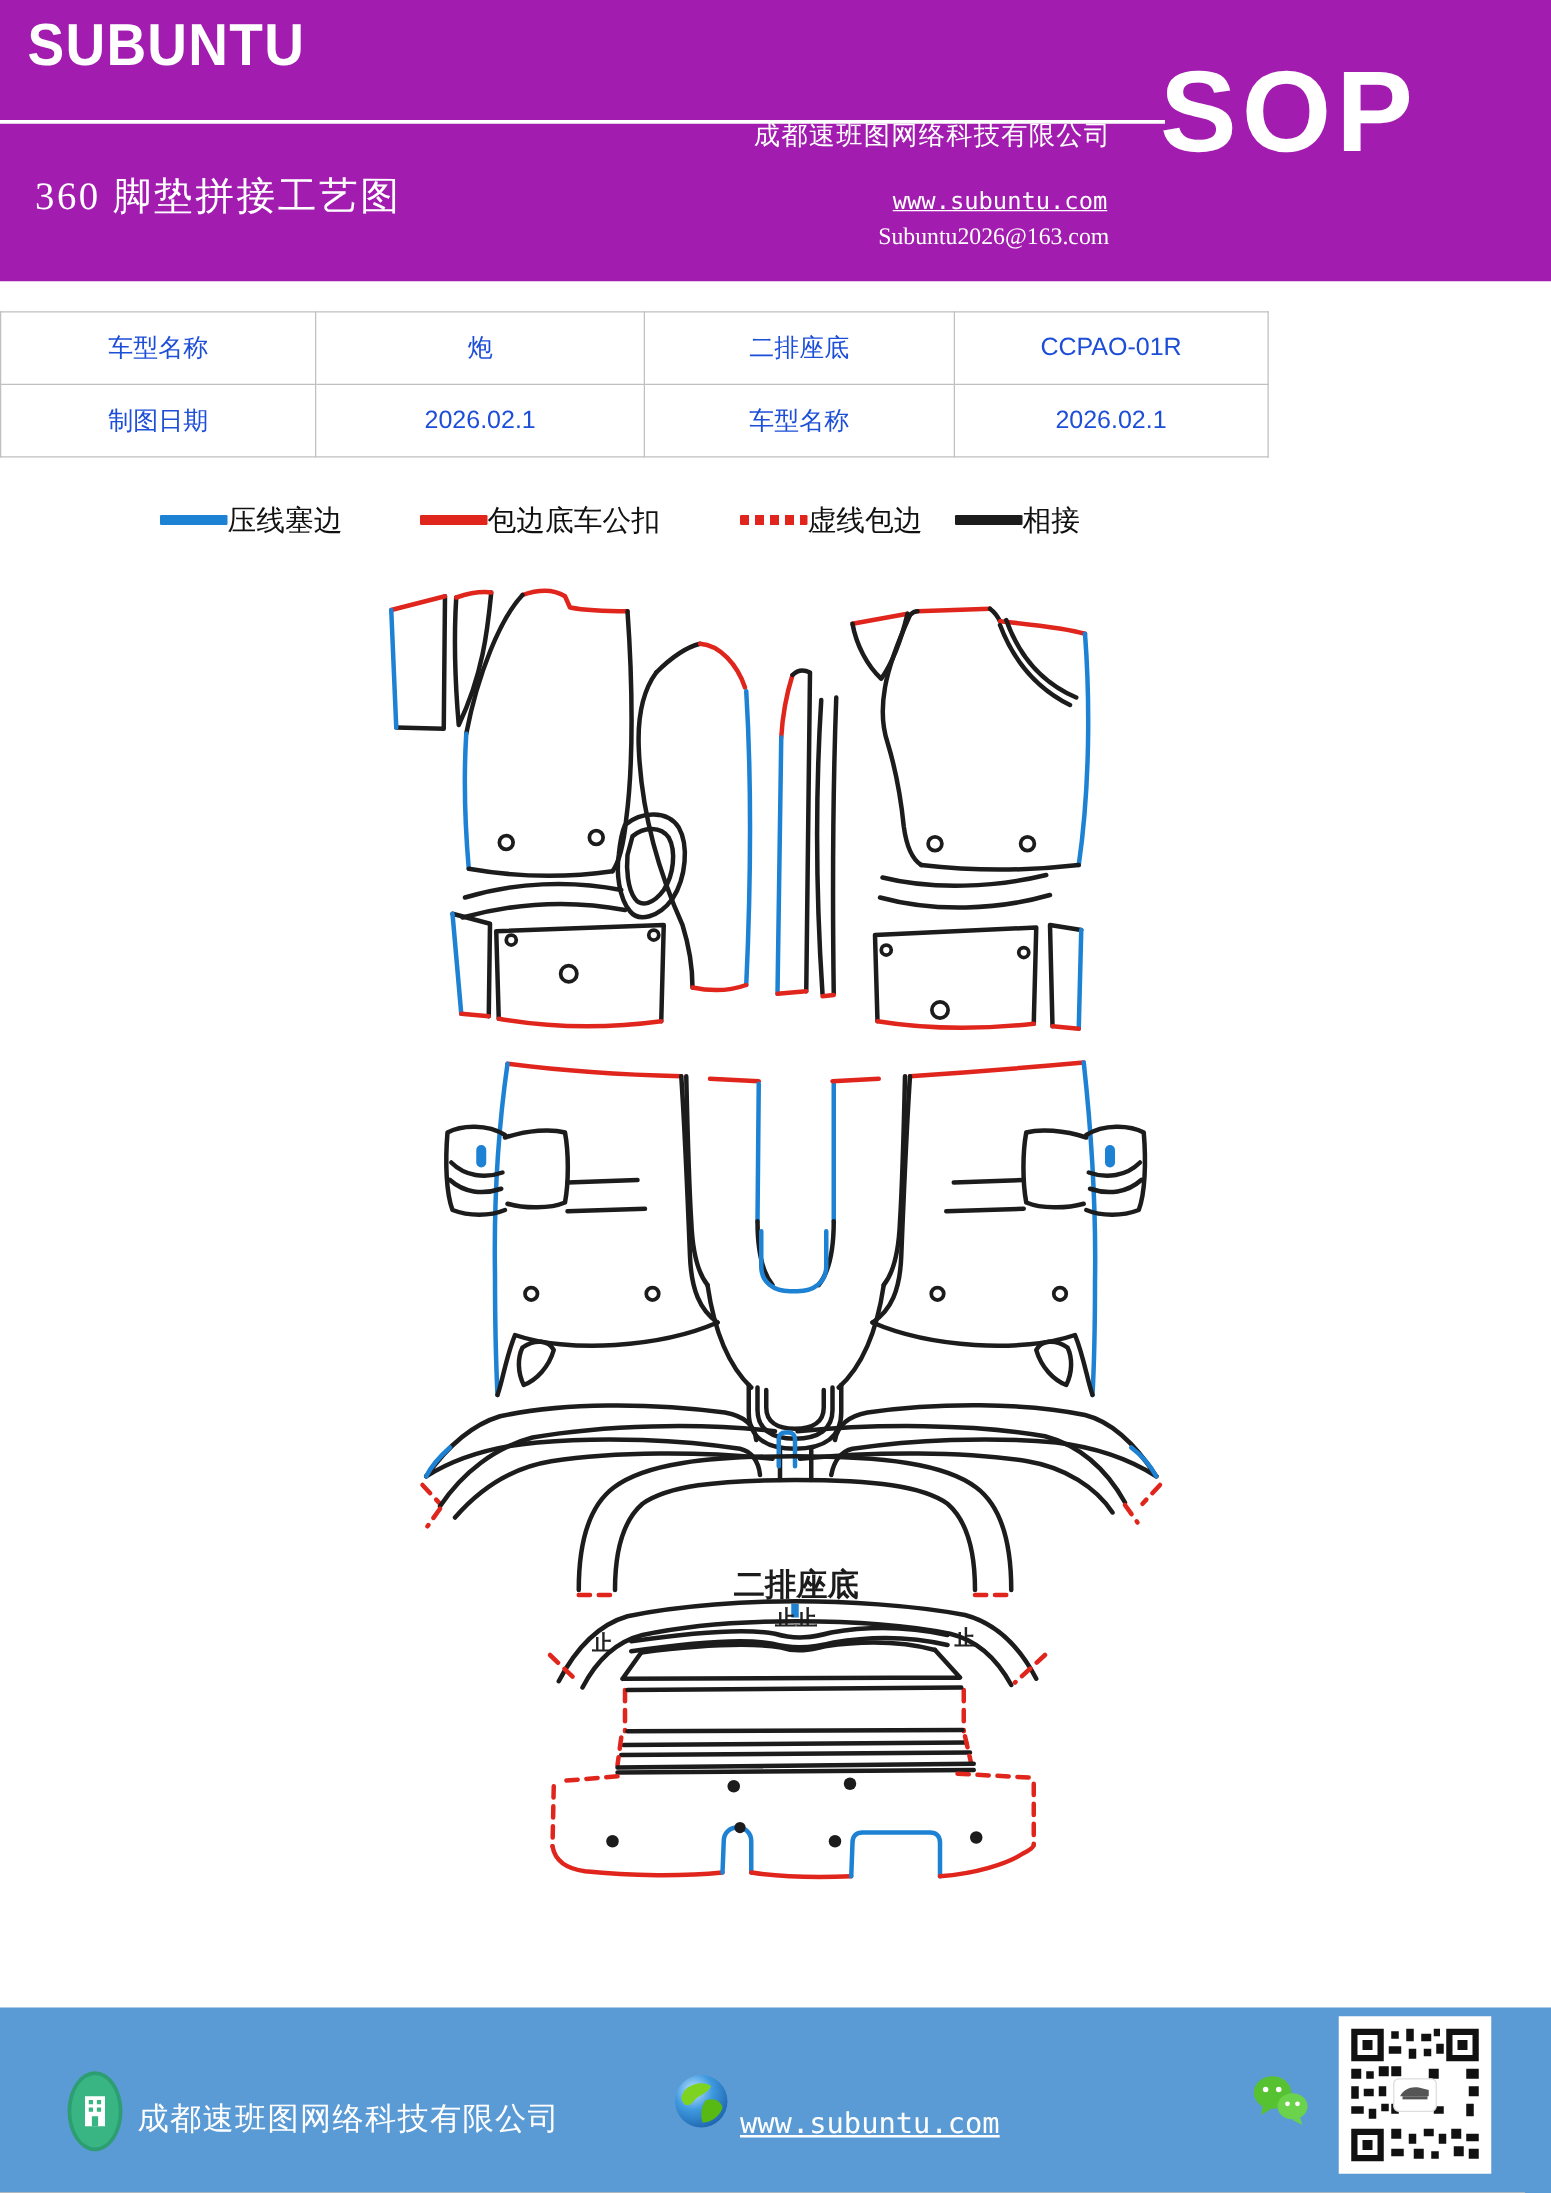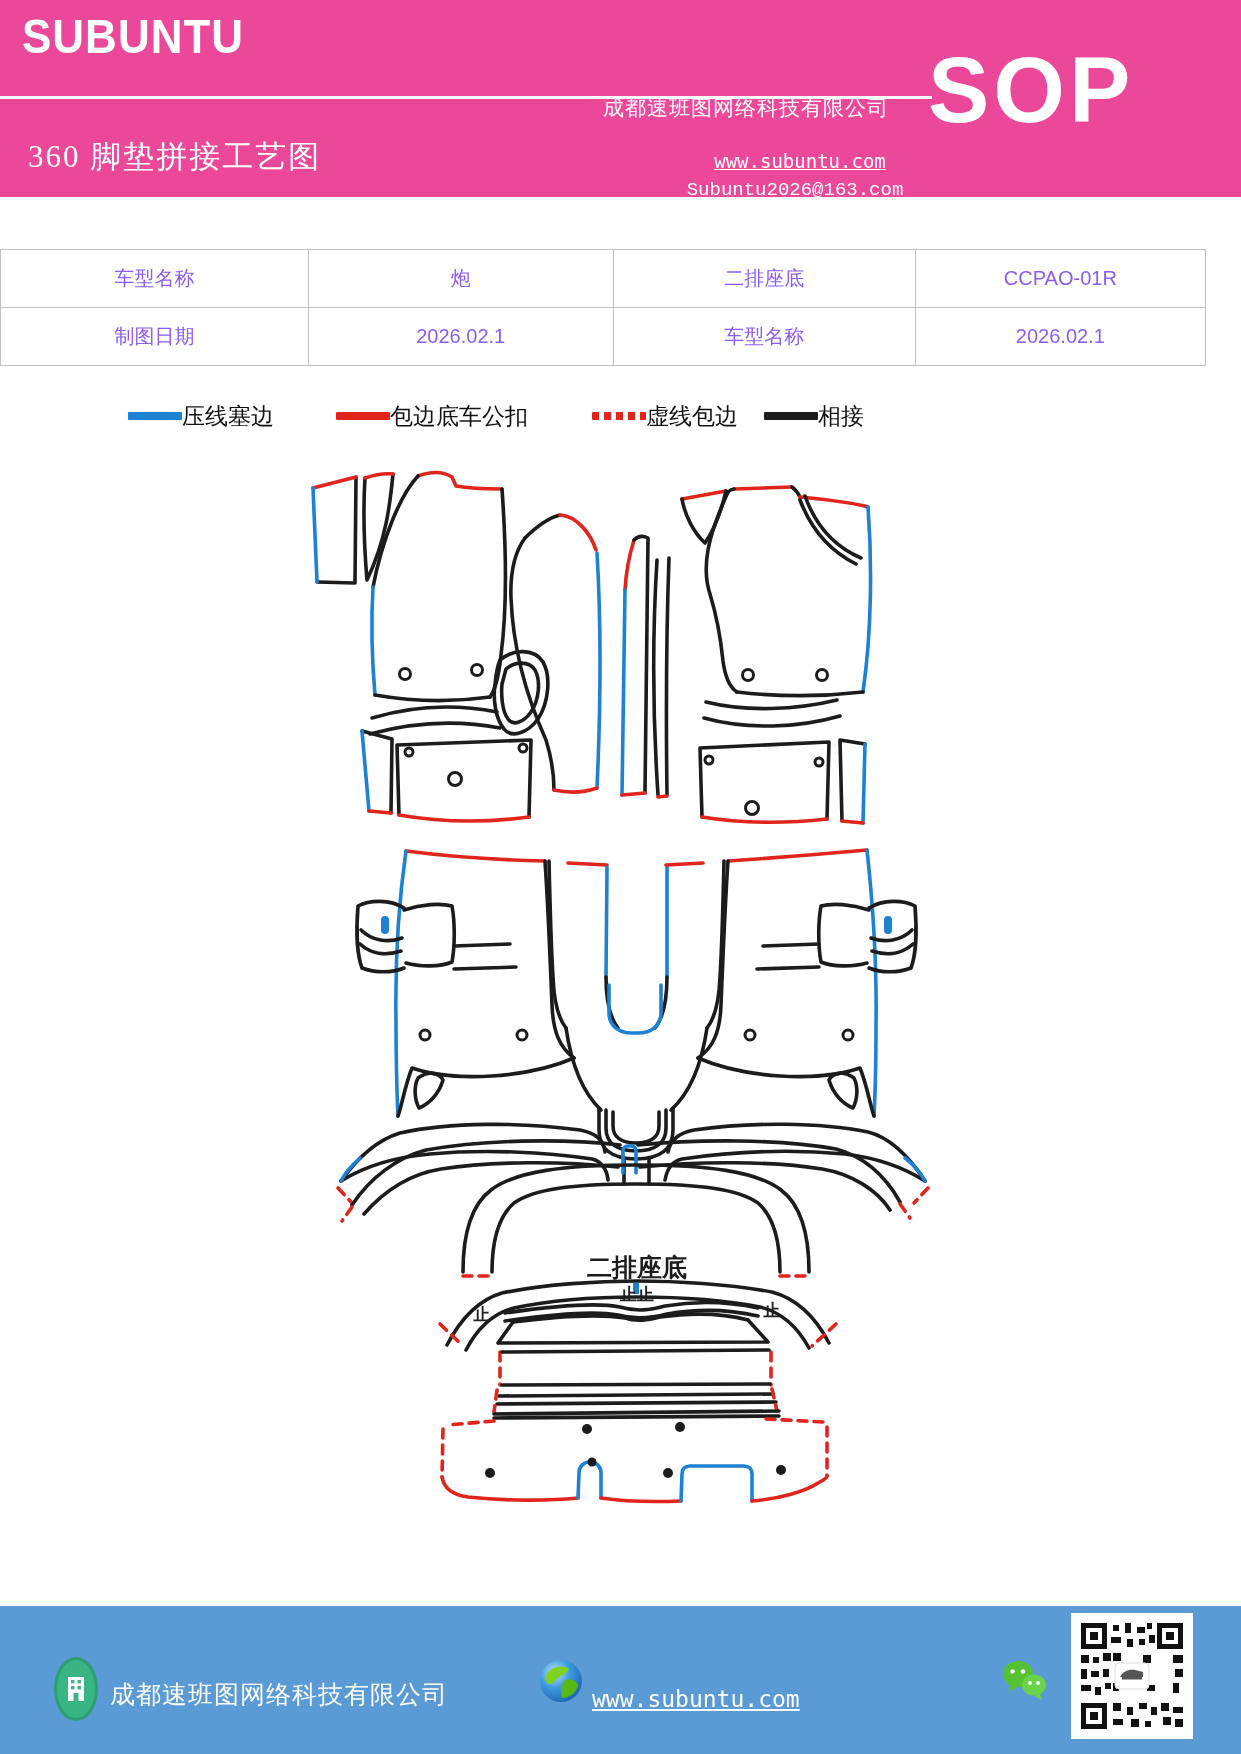--- a/index.html
+++ b/index.html
@@ -1,35 +1,35 @@
 <!DOCTYPE html>
 <html><head>
 <meta charset="utf-8">
 <style>
   html,body{margin:0;padding:0;background:#888;}
   .page{position:relative;width:1241px;height:1754px;background:#ffffff;overflow:hidden;
         font-family:"Liberation Sans",sans-serif;}
   
-  .header{position:absolute;left:0;top:0;width:1241px;height:197px;background:#ec4899;color:#fff;}
+  .header{position:absolute;left:0;top:0;width:1241px;height:225px;background:#a21caf;color:#fff;}
   .logo{position:absolute;left:22px;top:10px;font-size:44px;font-weight:800;letter-spacing:1px;
         font-family:"Liberation Sans",sans-serif;transform:scaleY(1.08);transform-origin:top left;}
   .hdr-rule{position:absolute;left:0;top:96px;width:932px;height:3px;background:#ffffff;}
   .doc-title{position:absolute;left:28px;top:136px;font-size:31px;letter-spacing:2px;
              font-family:Liberation Serif, serif;}
   .hdr-company{position:absolute;left:596px;top:94px;width:300px;text-align:center;font-size:21px;
                letter-spacing:1px;font-family:"Liberation Serif","DejaVu Serif",serif;}
   .hdr-site{position:absolute;left:700px;top:150px;width:200px;text-align:center;font-size:19px;
             text-decoration:underline;font-family:"DejaVu Sans Mono",monospace;color:#fff;}
   .hdr-mail{position:absolute;left:680px;top:179px;width:230px;text-align:center;font-size:19px;
-            font-family:Liberation Mono, monospace;}
+            font-family:Liberation Serif, serif;}
   .sop{position:absolute;left:928px;top:38px;font-size:92px;font-weight:700;letter-spacing:4px;
        font-family:"Liberation Sans",sans-serif;}
   
-  .info-table{position:absolute;left:0;top:249px;width:1206px;border-collapse:collapse;background:#fff;
-              font-size:20px;color:#8b5cf6;}
+  .info-table{position:absolute;left:0;top:249px;width:1015px;border-collapse:collapse;background:#fff;
+              font-size:20px;color:#1d4ed8;}
   .info-table td{border:1px solid #c0c0c0;text-align:center;height:57px;padding:0;}
   .c1{width:318px}.c2{width:312px}.c3{width:312px}.c4{width:297px}
   
   .legend{position:absolute;left:0;top:399px;width:1241px;height:34px;}
   .legend-item{position:absolute;top:0;height:34px;display:flex;align-items:center;}
   .li-1{left:128px}.li-2{left:336px}.li-3{left:592px}.li-4{left:764px}
   .sw{width:54px;height:8px;border-radius:1px;}
   .sw-blue{background:#1d82d4;}
   .sw-red{background:#e0251c;}
   .sw-black{background:#1c1c1c;}

